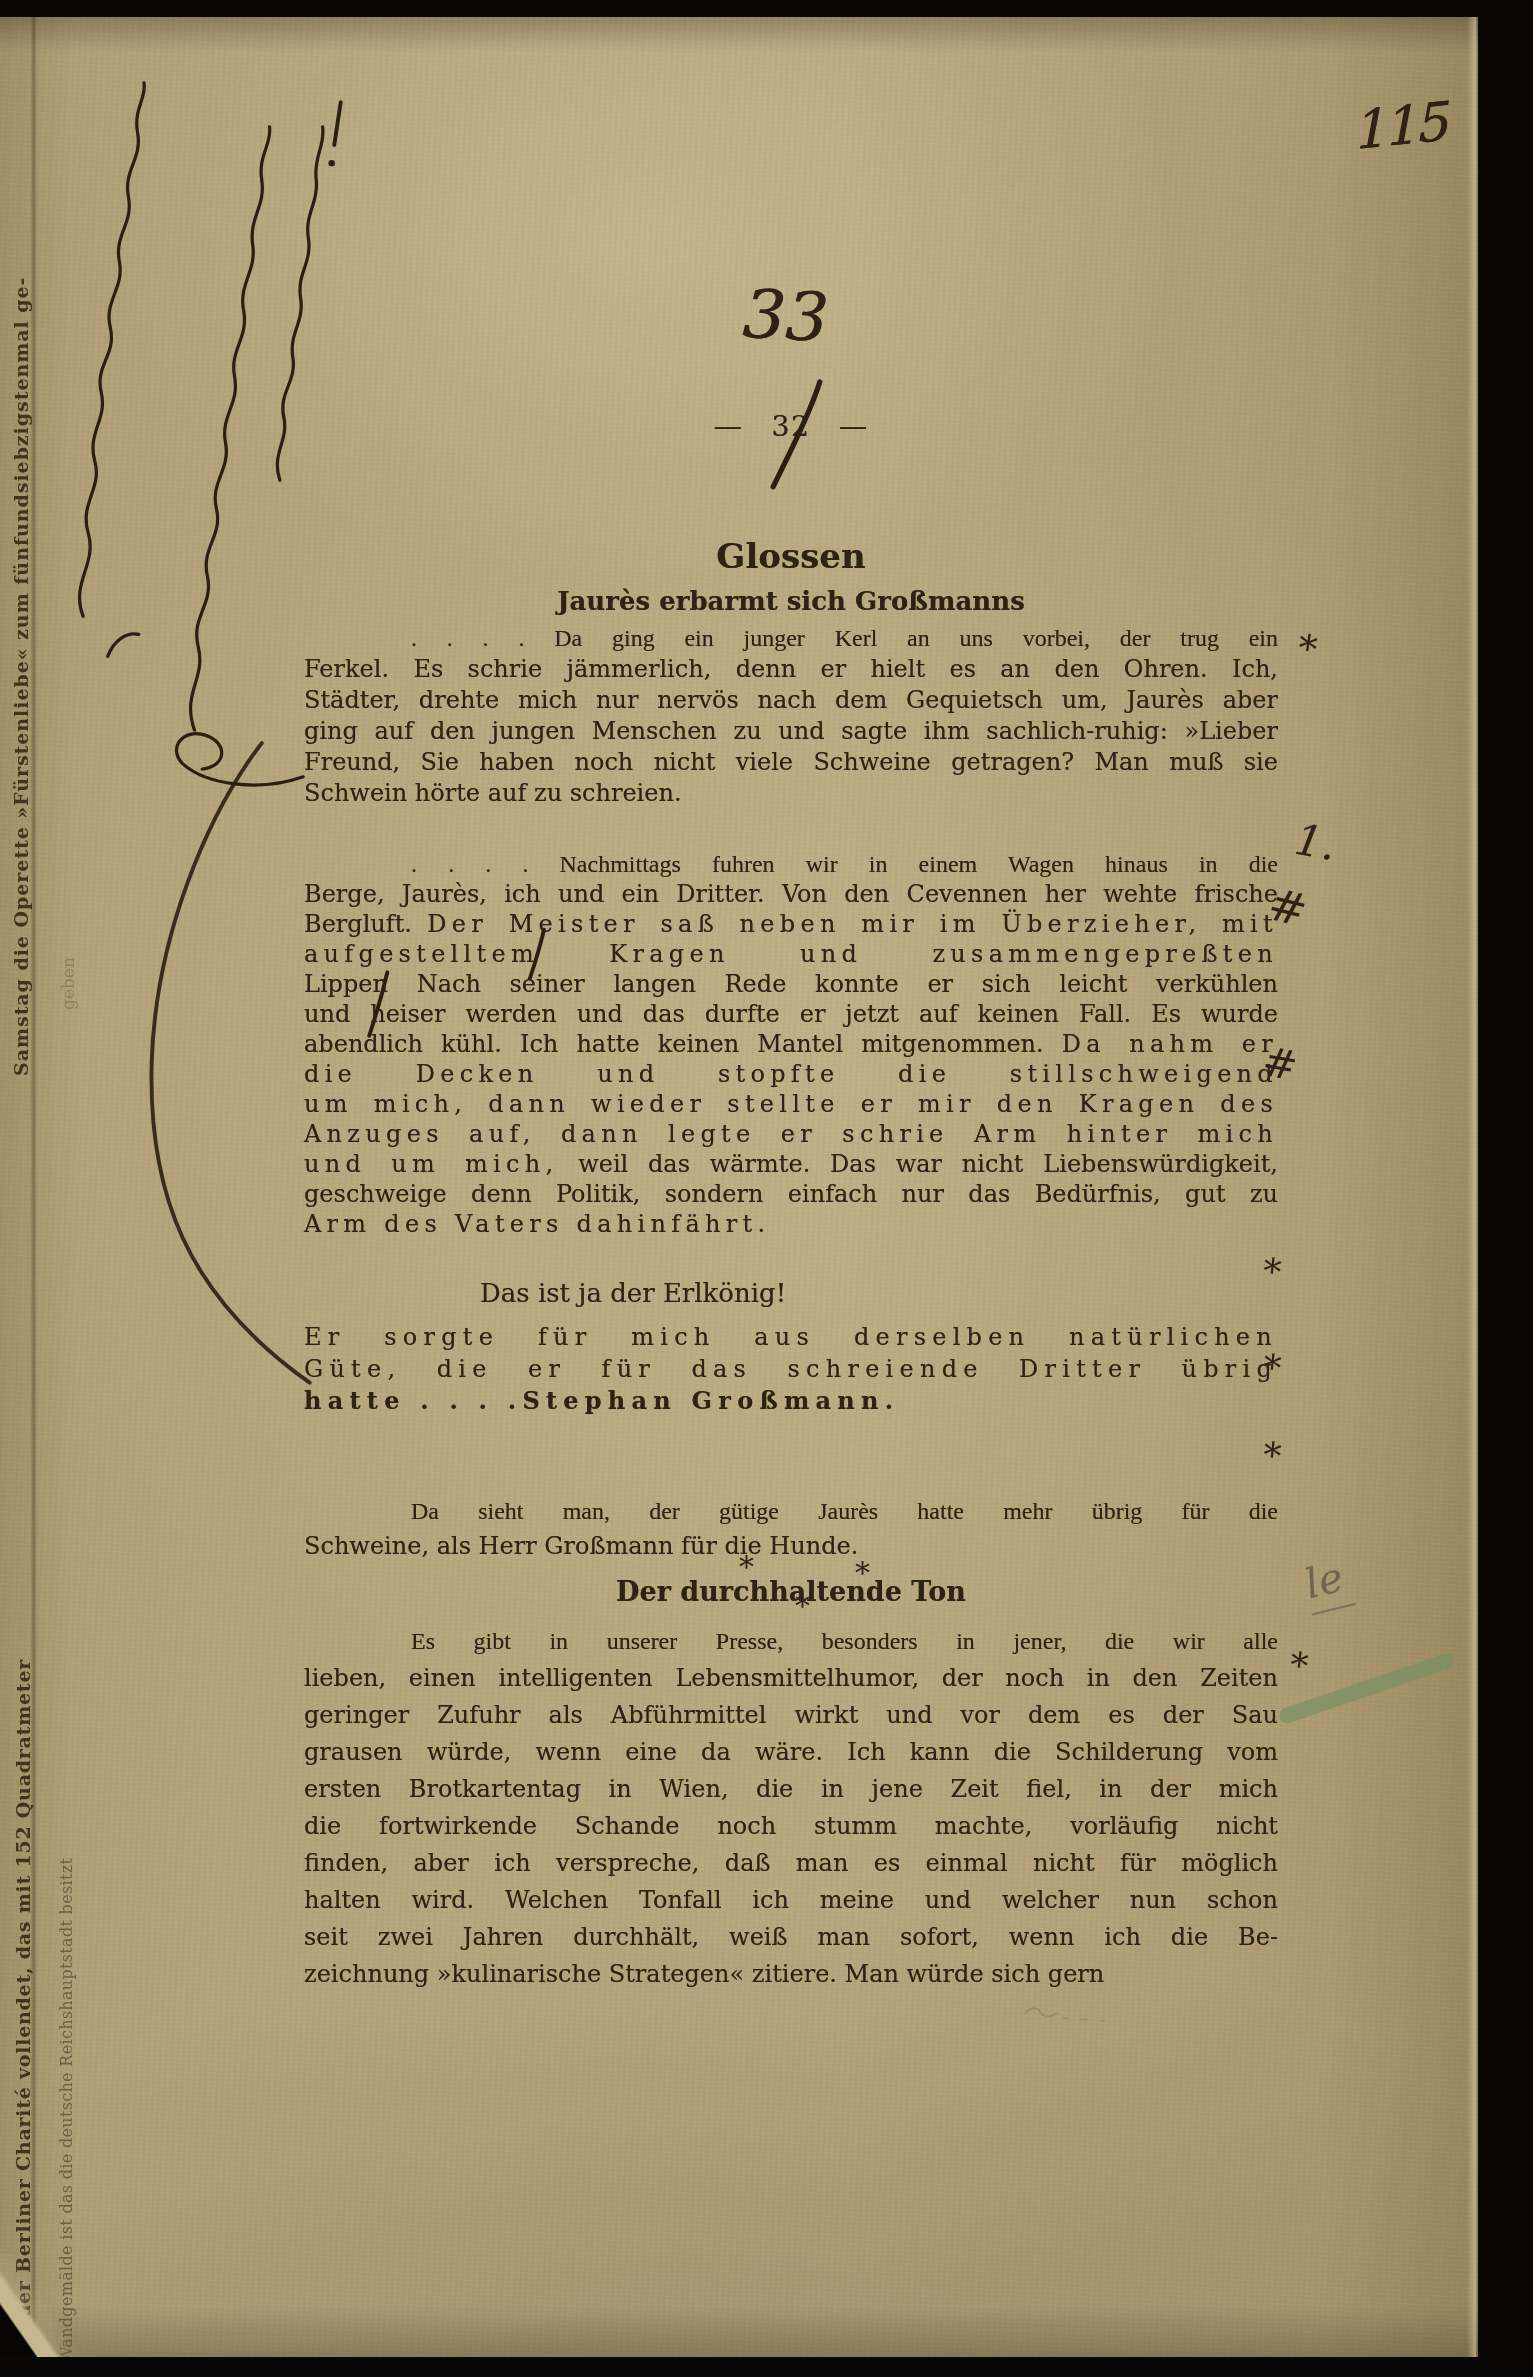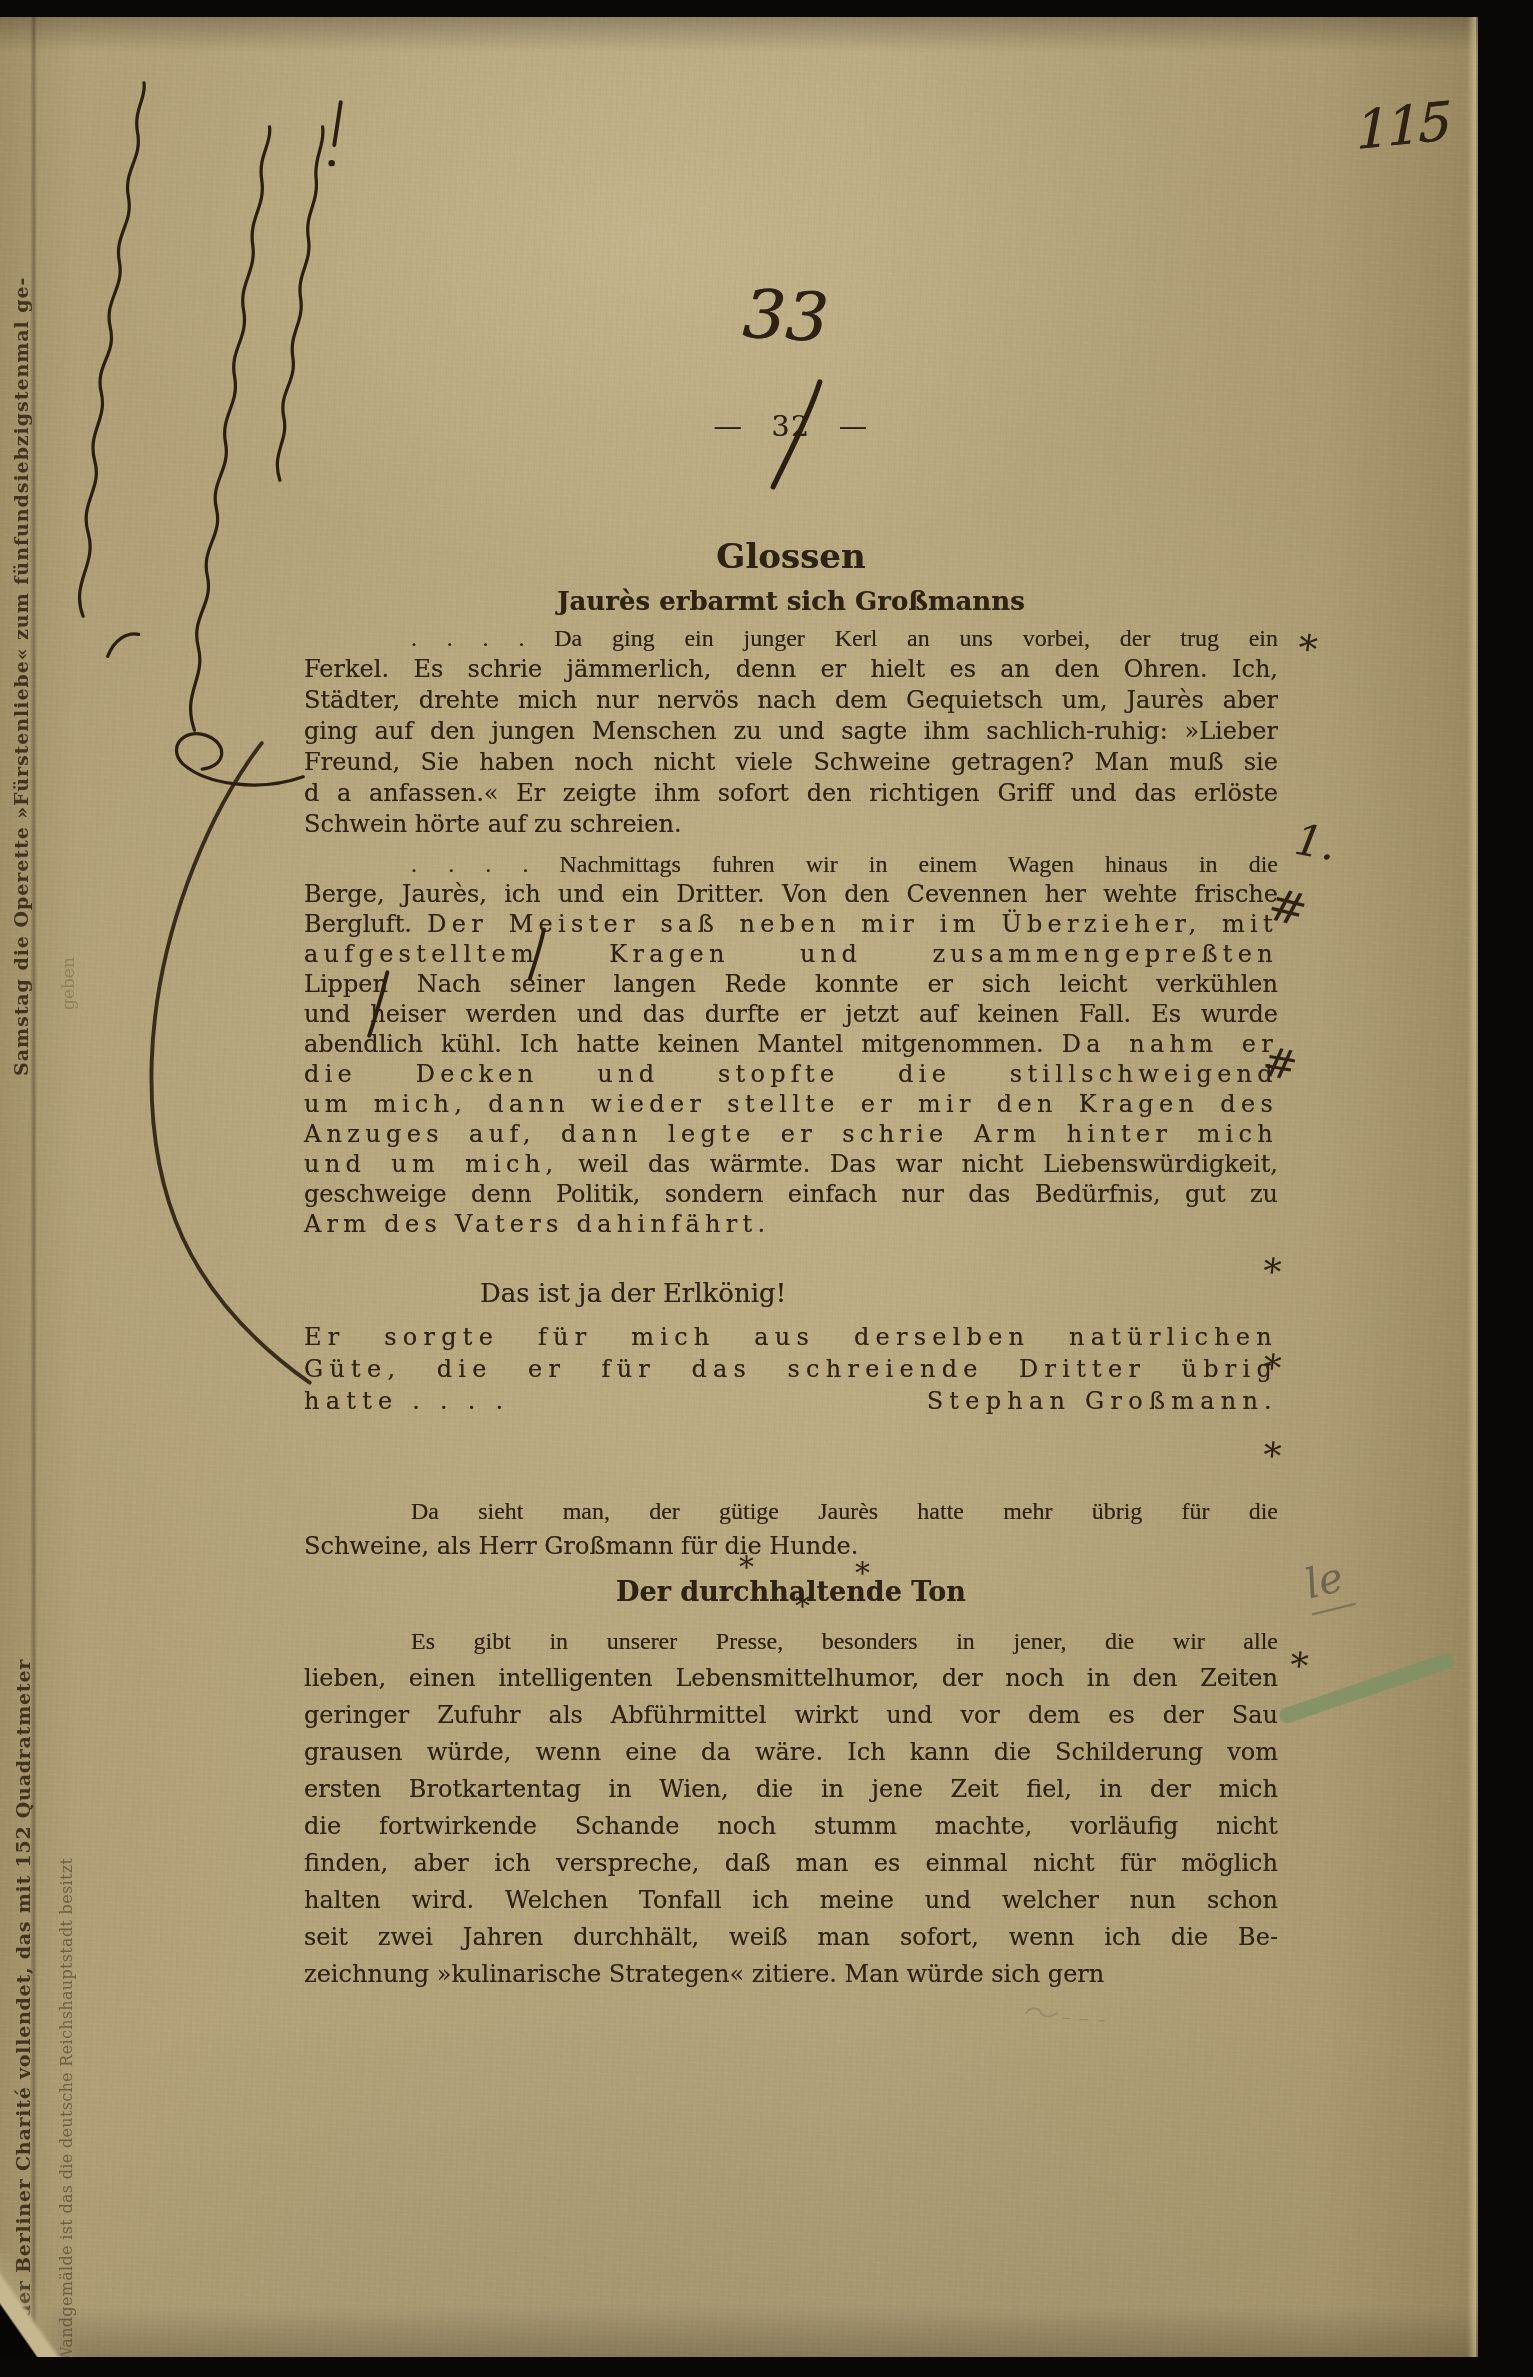--- a/index.html
+++ b/index.html
@@ -38,21 +38,21 @@
   #h2{top:1576px;font-size:27px;font-weight:bold;}
   .para{position:absolute;left:304px;width:974px;font-size:24px;}
   #p1{top:623px;line-height:31px;}
   #p2{top:849px;line-height:30px;}
   #p3{top:1321px;line-height:32px;letter-spacing:.02em;}
   #p4{top:1494px;line-height:35px;}
   #p5{top:1623px;line-height:37px;}
   .tl{text-align:justify;text-align-last:justify;}
   .a-i{text-indent:107px;font-family:Liberation Serif, serif;}
   .a-l{text-align-last:left;}
-  .a-r2{display:flex;justify-content:space-between;text-align-last:auto;}
+  .a-r2{display:flex;text-align-last:auto;font-weight:bold;}
   .sp{letter-spacing:.22em;}
   #p3 .sp{letter-spacing:.26em;}
   #quote{left:480px;top:1278px;font-size:26px;}
   .divstar{position:absolute;font-size:30px;color:#2e2214;z-index:3;}
   #ds1{left:739px;top:1549px;} #ds2{left:855px;top:1555px;} #ds3{left:795px;top:1588px;}
   
   .spine{position:absolute;transform:rotate(-90deg);transform-origin:0 0;white-space:nowrap;
     font-weight:bold;color:#3a2b18;z-index:2;}
   #sp-top1{left:10.4px;top:1076px;width:932px;font-size:19px;letter-spacing:.05em;opacity:.92;}
   #sp-top2{left:58px;top:1010px;width:194px;font-size:17px;opacity:.28;font-weight:normal;}
@@ -96,21 +96,20 @@
     <div class="printed centered" id="folio">— 32 —</div>
     <div class="printed centered" id="glossen">Glossen</div>
     <div class="printed centered" id="sub1">Jaurès erbarmt sich Großmanns</div>
 
     <div class="printed para" id="p1">
         <div class="tl a-i"><span>. . . . Da ging ein junger Kerl an uns vorbei, der trug ein</span></div>
         <div class="tl a-j"><span>Ferkel. Es schrie jämmerlich, denn er hielt es an den Ohren. Ich,</span></div>
         <div class="tl a-j"><span>Städter, drehte mich nur nervös nach dem Gequietsch um, Jaurès aber</span></div>
         <div class="tl a-j"><span>ging auf den jungen Menschen zu und sagte ihm sachlich-ruhig: »Lieber</span></div>
         <div class="tl a-j"><span>Freund, Sie haben noch nicht viele Schweine getragen? Man muß sie</span></div>
-        <div class="tl a-j"><span>d a anfassen.« Er zeigte ihm sofort den richtigen Griff und das erlöste</span></div>
         <div class="tl a-l"><span>Schwein hörte auf zu schreien.</span></div>
       </div>
     <div class="printed para" id="p2">
         <div class="tl a-i"><span>. . . . Nachmittags fuhren wir in einem Wagen hinaus in die</span></div>
         <div class="tl a-j"><span>Berge, Jaurès, ich und ein Dritter. Von den Cevennen her wehte frische</span></div>
         <div class="tl a-j"><span>Bergluft.  </span><span class="sp">Der Meister saß neben mir im Überzieher, mit</span></div>
         <div class="tl a-j"><span class="sp">aufgestelltem Kragen und zusammengepreßten</span></div>
         <div class="tl a-j"><span>Lippen  Nach seiner langen Rede konnte er sich leicht verkühlen</span></div>
         <div class="tl a-j"><span>und heiser werden und das durfte er jetzt auf keinen Fall.  Es wurde</span></div>
         <div class="tl a-j"><span>abendlich kühl. Ich hatte keinen Mantel mitgenommen.  </span><span class="sp">Da nahm er</span></div>

